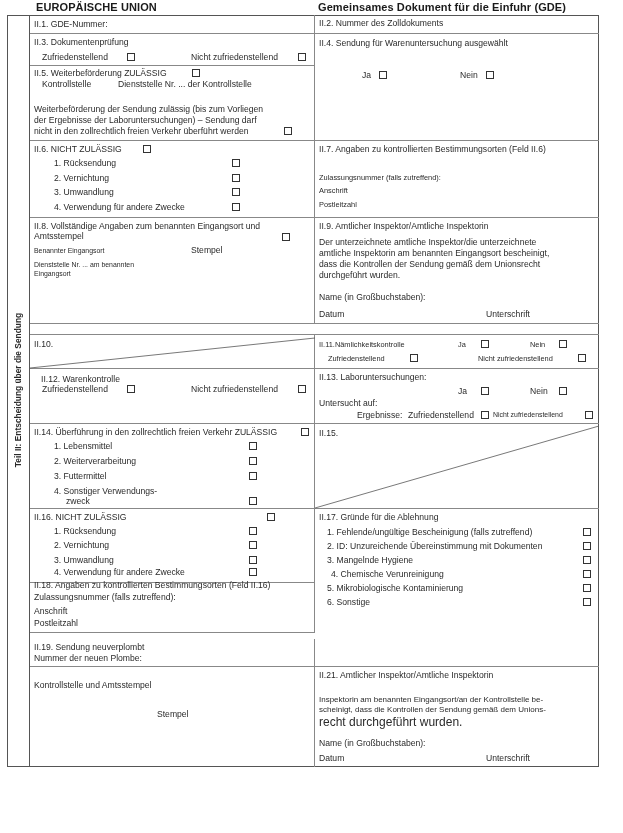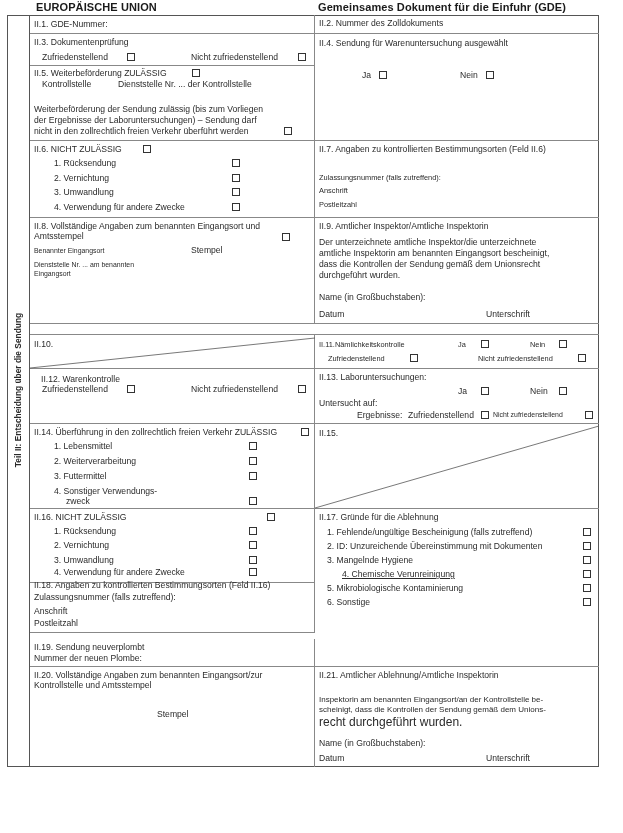--- a/index.html
+++ b/index.html
@@ -185,47 +185,46 @@
 </div>
 
 <div class="cell R" style="top:509px;height:158px;">
   <span class="t" style="left:4px;top:3px;">II.17. Gründe für die Ablehnung</span>
   <span class="t" style="left:12px;top:18px;">1. Fehlende/ungültige Bescheinigung (falls zutreffend)</span>
   <span class="cbx" style="left:268px;top:19px;"></span>
   <span class="t" style="left:12px;top:32px;">2. ID: Unzureichende Übereinstimmung mit Dokumenten</span>
   <span class="cbx" style="left:268px;top:33px;"></span>
   <span class="t" style="left:12px;top:46px;">3. Mangelnde Hygiene</span>
   <span class="cbx" style="left:268px;top:47px;"></span>
-  <span class="t" style="left:27px;top:60px;text-decoration:underline;">4. Chemische Verunreinigung</span>
+  <span class="t" style="left:16px;top:60px;">4. Chemische Verunreinigung</span>
   <span class="cbx" style="left:268px;top:61px;"></span>
   <span class="t" style="left:12px;top:74px;">5. Mikrobiologische Kontaminierung</span>
   <span class="cbx" style="left:268px;top:75px;"></span>
   <span class="t" style="left:12px;top:88px;">6. Sonstige</span>
   <span class="cbx" style="left:268px;top:89px;"></span>
 </div>
 
 <div class="cell L" style="top:577px;height:56px;">
   <span class="t" style="left:4px;top:3px;">II.18. Angaben zu kontrollierten Bestimmungsorten (Feld II.16)</span>
   <span class="t" style="left:4px;top:15px;">Zulassungsnummer (falls zutreffend):</span>
   <span class="t" style="left:4px;top:29px;">Anschrift</span>
   <span class="t" style="left:4px;top:41px;">Postleitzahl</span>
 </div>
 
 <div class="cell L" style="top:639px;height:28px;">
   <span class="t" style="left:4px;top:3px;">II.19. Sendung neuverplombt</span>
   <span class="t" style="left:4px;top:14px;">Nummer der neuen Plombe:</span>
 </div>
 
 <div class="cell L" style="top:667px;height:100px;border-bottom:none;">
-  <span class="t" style="left:4px;top:3px;">II.20. Vollständige Angaben zum benannten Eingangsort/zur</span>
   <span class="t" style="left:4px;top:13px;">Kontrollstelle und Amtsstempel</span>
   <span class="t" style="left:127px;top:42px;">Stempel</span>
 </div>
 
 <div class="cell R" style="top:667px;height:100px;border-bottom:none;">
-  <span class="t" style="left:4px;top:3px;">II.21. Amtlicher Ablehnung/Amtliche Inspektorin</span>
+  <span class="t" style="left:4px;top:3px;">II.21. Amtlicher Inspektor/Amtliche Inspektorin</span>
   <span class="t sm" style="left:4px;top:28px;font-size:8px;">Inspektorin am benannten Eingangsort/an der Kontrollstelle be-</span>
   <span class="t sm" style="left:4px;top:38px;font-size:8px;">scheinigt, dass die Kontrollen der Sendung gemäß dem Unions-</span>
   <span class="t sm" style="left:4px;top:48px;font-size:12px;">recht durchgeführt wurden.</span>
   <span class="t" style="left:4px;top:71px;">Name (in Großbuchstaben):</span>
   <span class="t" style="left:4px;top:86px;">Datum</span>
   <span class="t" style="left:171px;top:86px;">Unterschrift</span>
 </div>
 
 </body></html>

